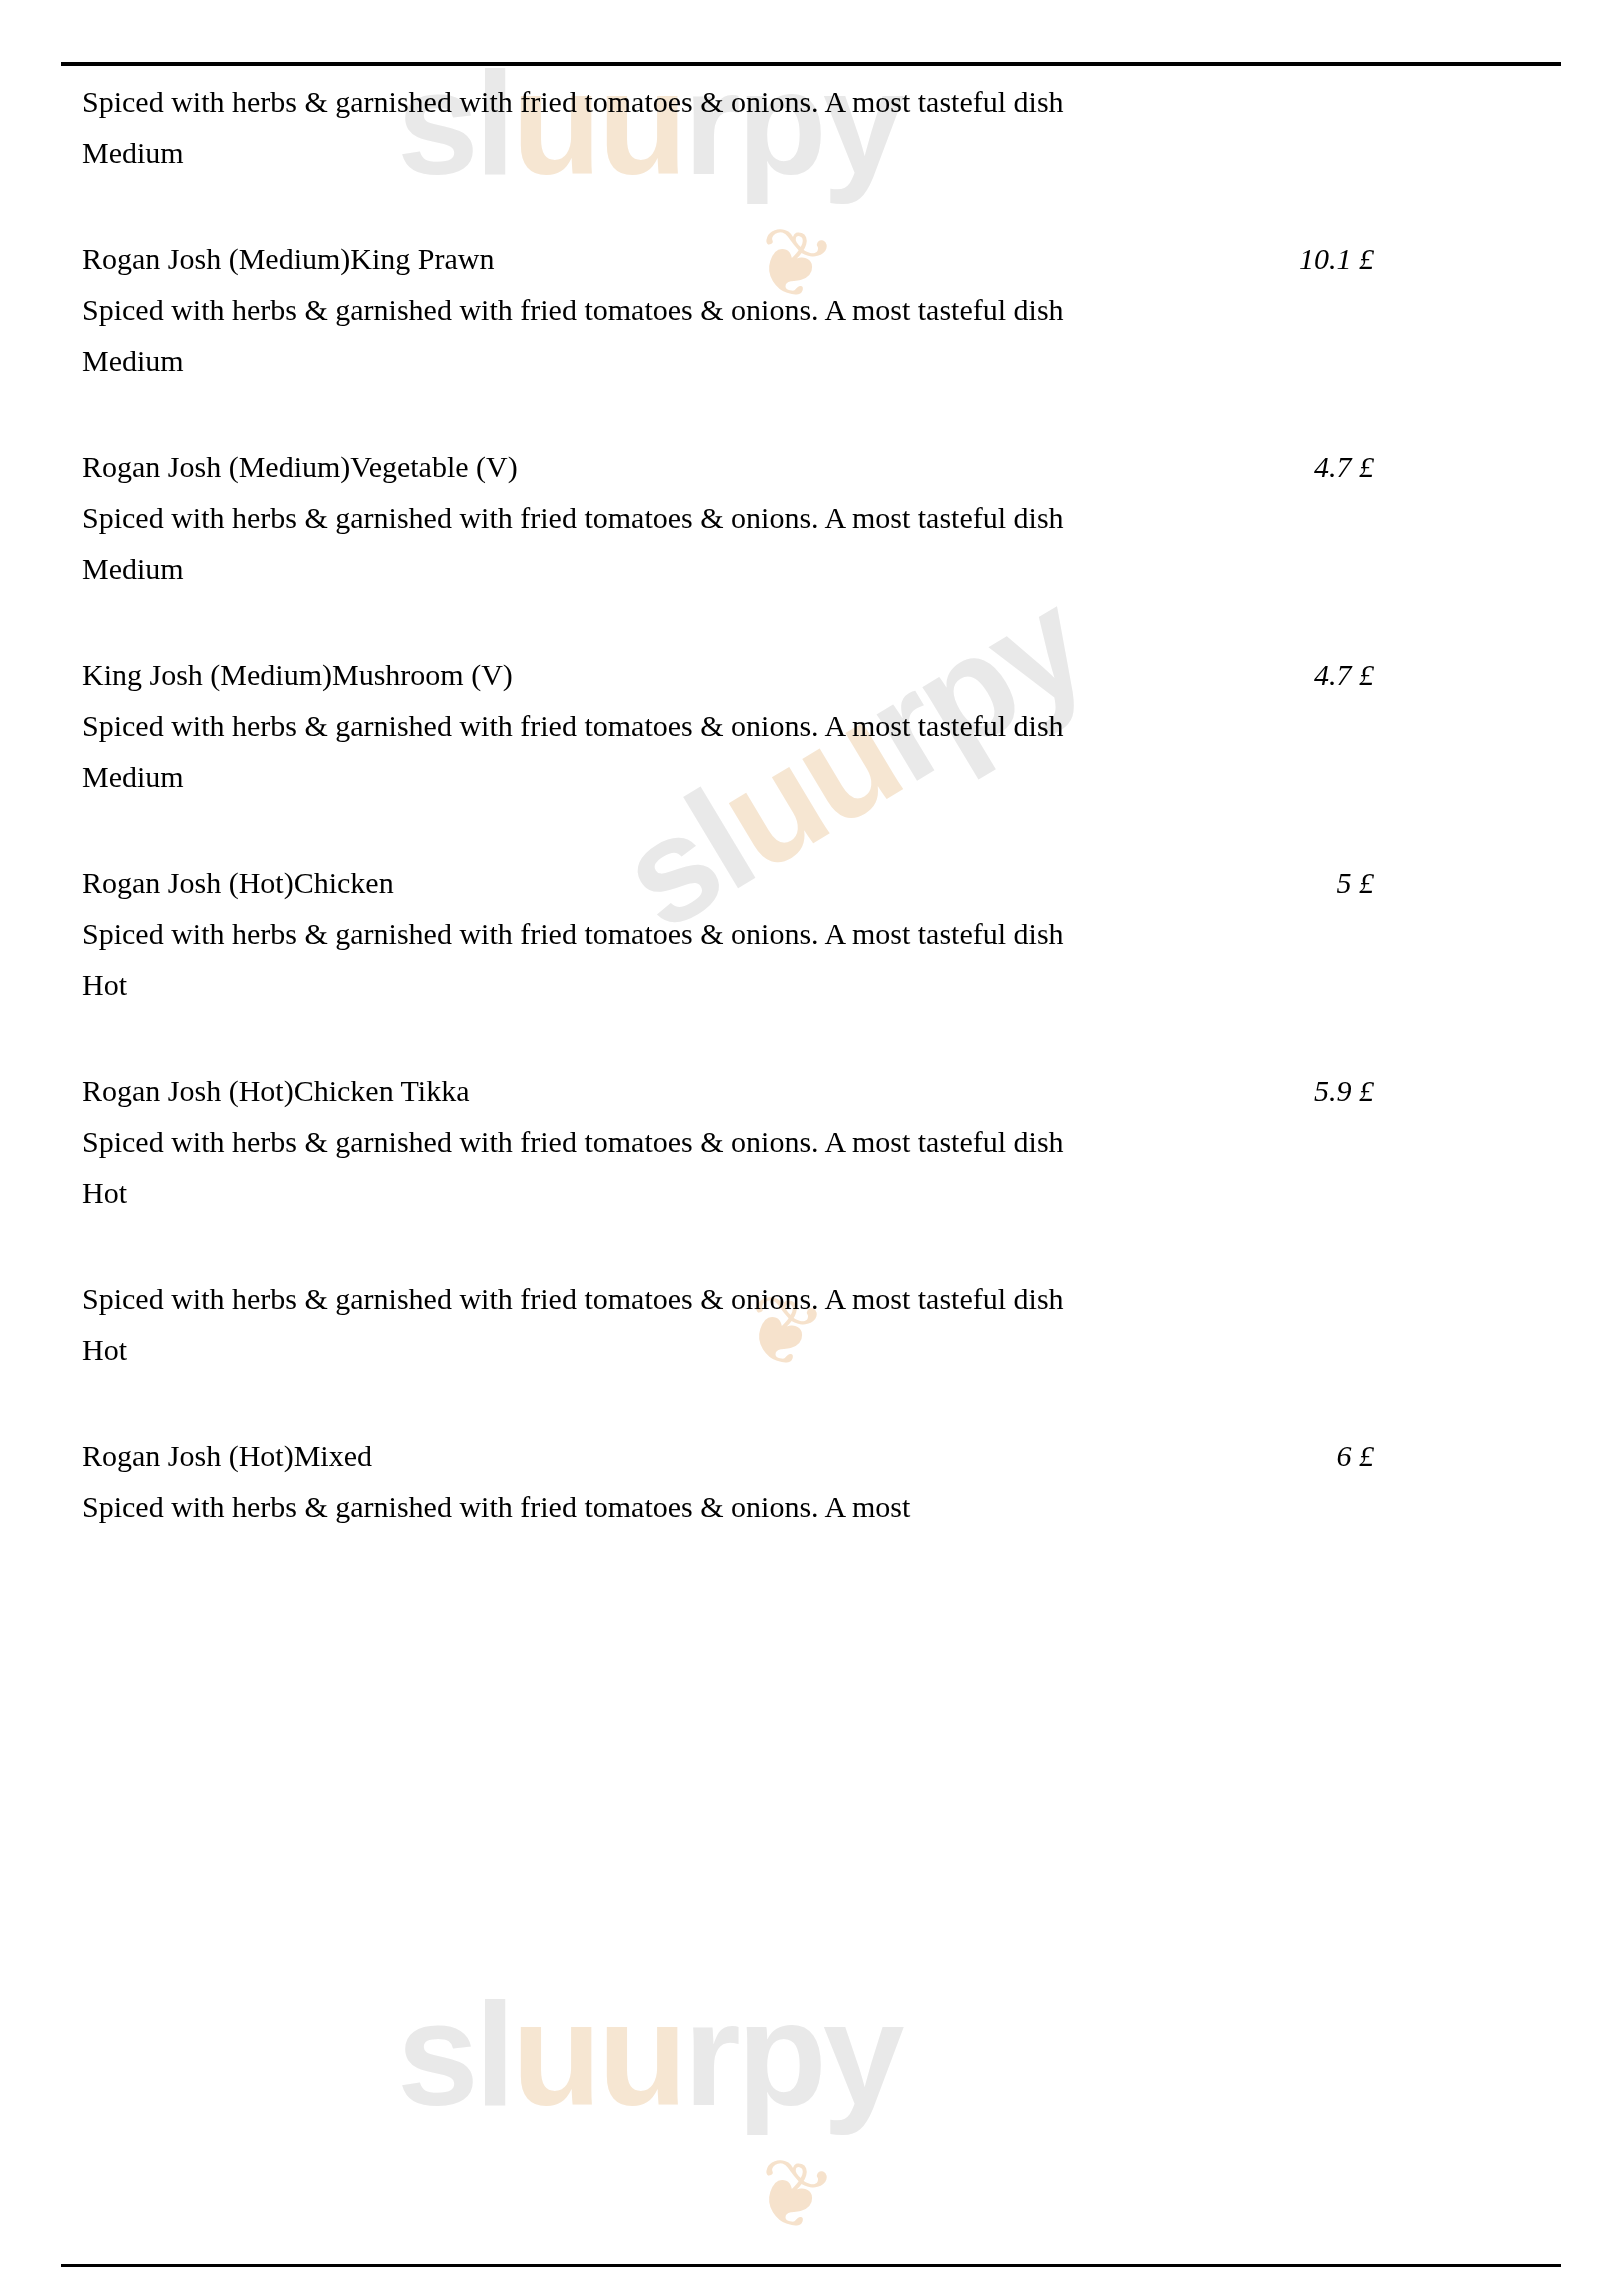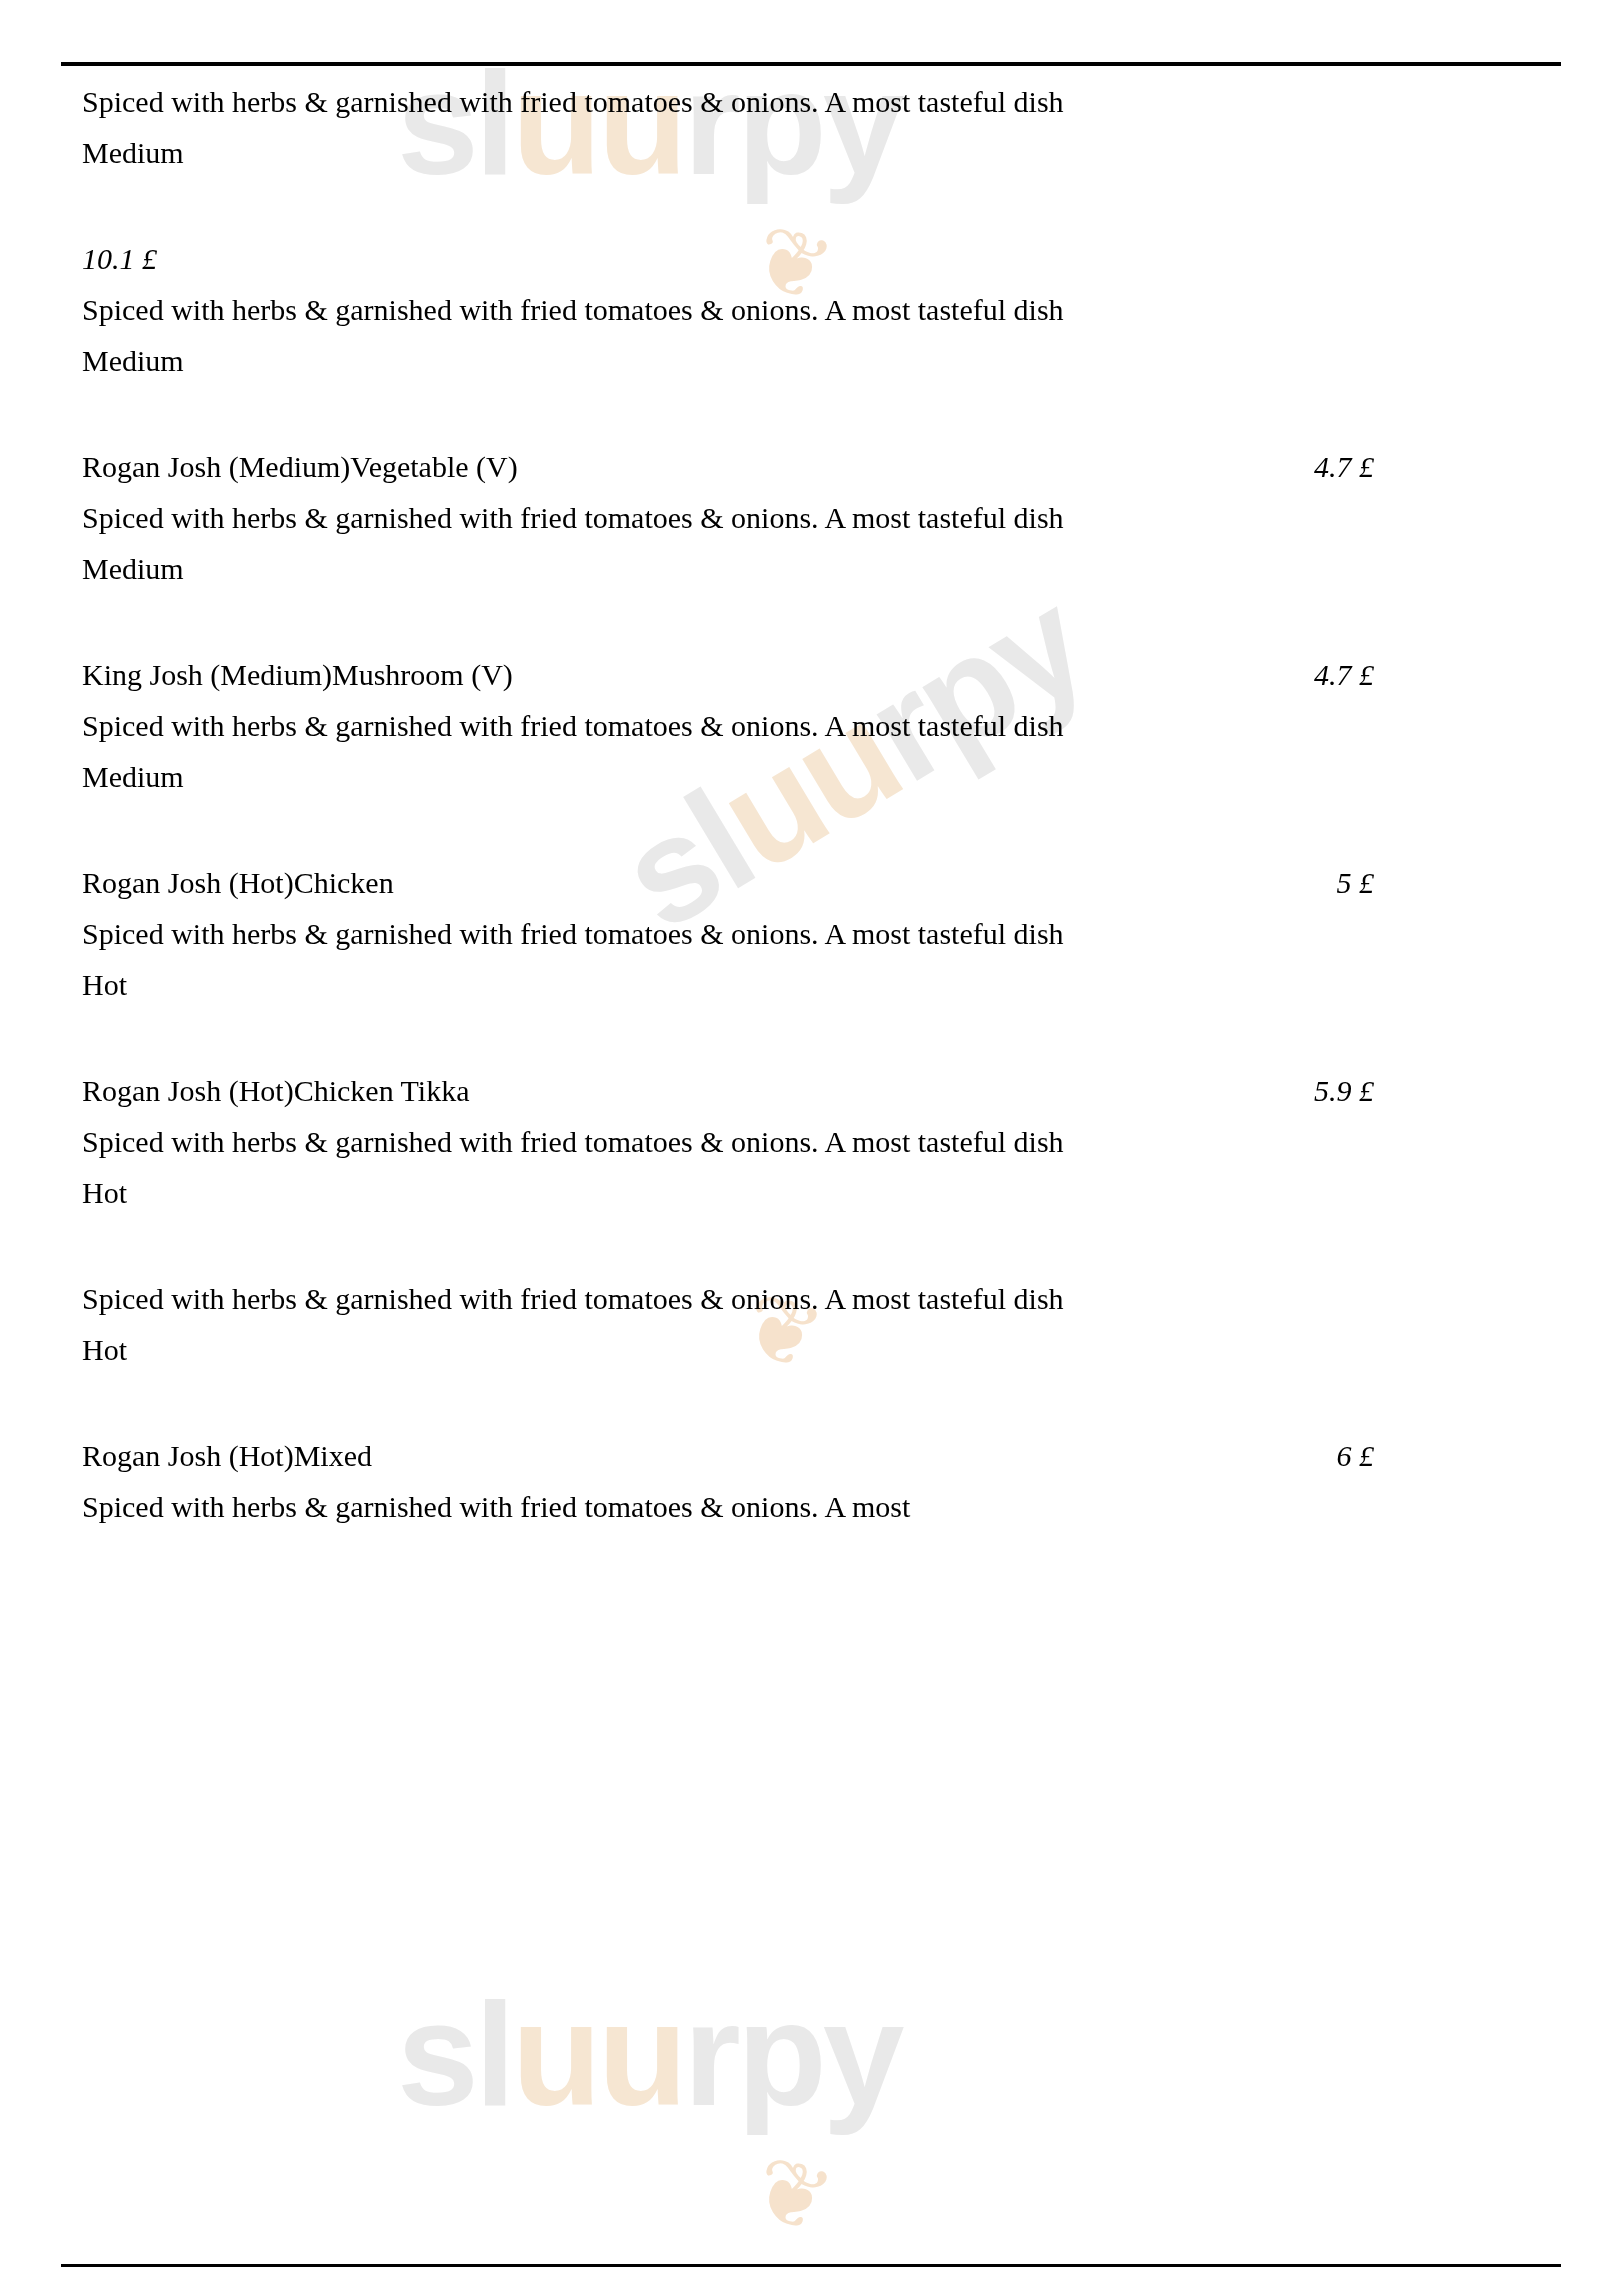--- a/index.html
+++ b/index.html
@@ -128,20 +128,21 @@
 
   <div class="content">
 
     <div class="item first">
       <div class="desc">Spiced with herbs &amp; garnished with fried tomatoes &amp; onions. A most tasteful dish</div>
       <div class="spice">Medium</div>
     </div>
 
     <div class="item">
       <div class="row">
+        <div class="name">Rogan Josh (Medium)King Prawn</div>
         <div class="price">10.1 £</div>
       </div>
       <div class="desc">Spiced with herbs &amp; garnished with fried tomatoes &amp; onions. A most tasteful dish</div>
       <div class="spice">Medium</div>
     </div>
 
     <div class="item">
       <div class="row">
         <div class="name">Rogan Josh (Medium)Vegetable (V)</div>
         <div class="price">4.7 £</div>

